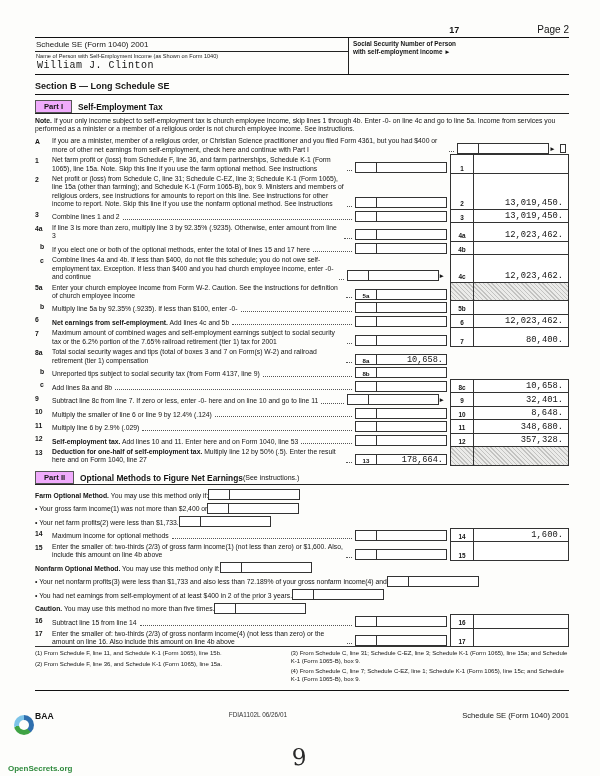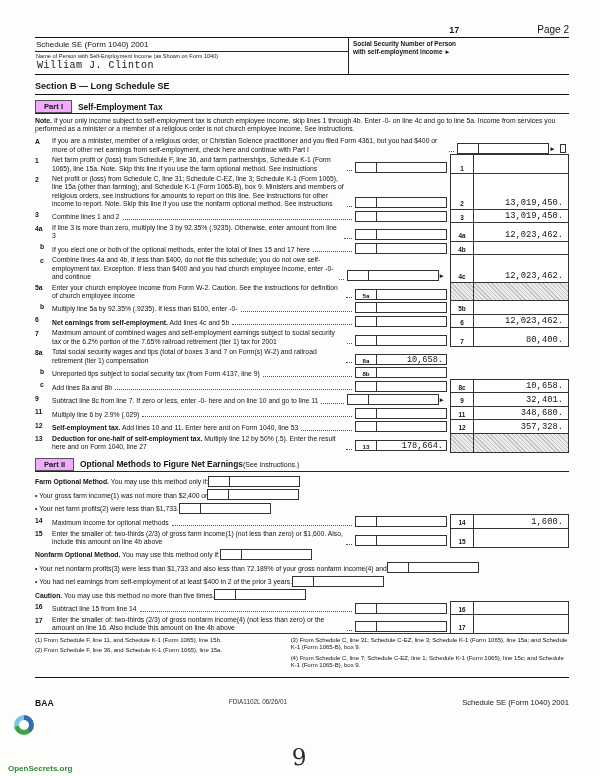--- a/index.html
+++ b/index.html
@@ -314,20 +314,34 @@
         <span class="ibox"></span>
         <span class="ival"></span>
       </span>
       <span class="arrow">►</span>
 
     </span>
     <span class="cbox">9</span>
     <span class="cval">32,401.</span>
   </div>
         <div class="frow">
+    <span class="ln">10</span>
+    <span class="desc">
+      <span class="twrap"><b class="bld"></b><span class="txt">Multiply the smaller of line 6 or line 9 by 12.4% (.124)</span></span>
+      <span class="dots"></span>
+      <span class="inner" hidden="">
+        <span class="ibox"></span>
+        <span class="ival"></span>
+      </span>
+
+    </span>
+    <span class="cbox">10</span>
+    <span class="cval">8,648.</span>
+  </div>
+        <div class="frow">
     <span class="ln">11</span>
     <span class="desc">
       <span class="twrap"><b class="bld"></b><span class="txt">Multiply line 6 by 2.9% (.029)</span></span>
       <span class="dots"></span>
       <span class="inner" hidden="">
         <span class="ibox"></span>
         <span class="ival"></span>
       </span>
 
     </span>

